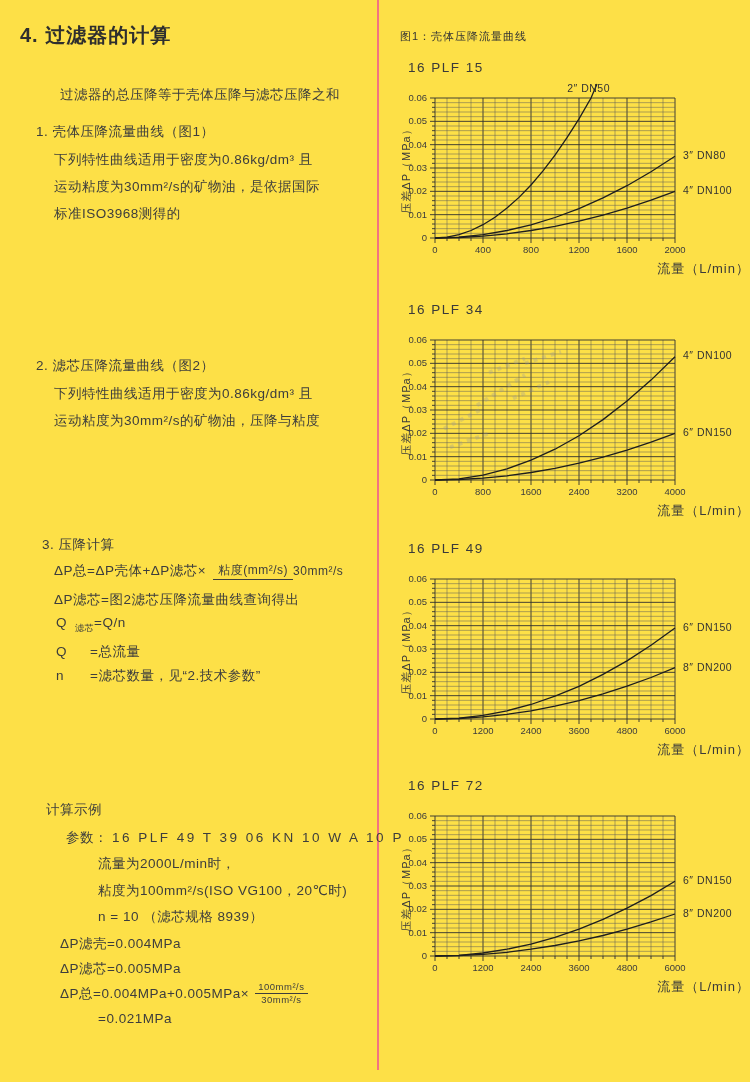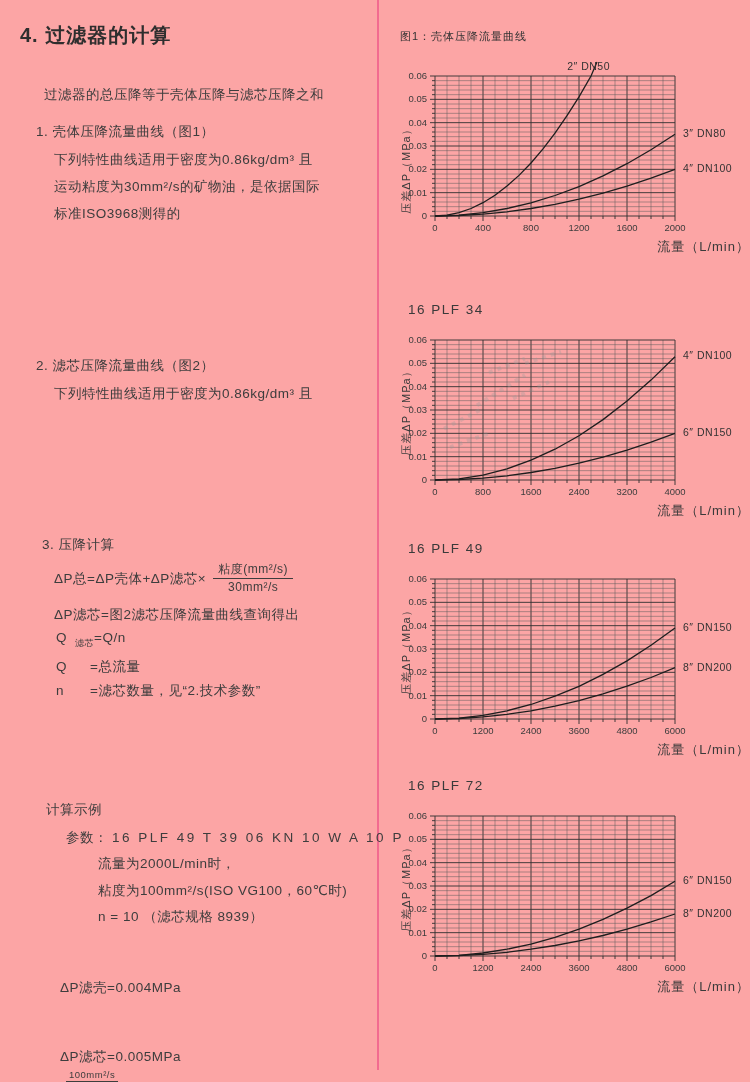--- a/index.html
+++ b/index.html
@@ -1,50 +1,50 @@
 <!DOCTYPE html>
 <html><head>
 <meta charset="utf-8">
 <style>
   * { margin:0; padding:0; box-sizing:border-box; }
   body { font-family:"Liberation Sans","DejaVu Sans",sans-serif; background:#ffffff; }
-  .page { position:relative; width:750px; height:1082px; background:#fca5a5; overflow:hidden; color:#3d3d3d; }
+  .page { position:relative; width:750px; height:1082px; background:#fde047; overflow:hidden; color:#3d3d3d; }
 
   .fold-line { position:absolute; left:377px; top:0; width:2px; height:1070px; background:#f0608c; opacity:.85; }
 
   .doc-title { position:absolute; left:20px; top:22px; font-size:20px; font-weight:600; color:#2e2e2e; letter-spacing:1px; }
-  .intro { position:absolute; left:44px; top:86px; font-size:13.5px; letter-spacing:.5px; }
+  .intro { position:absolute; left:60px; top:86px; font-size:13.5px; letter-spacing:.5px; }
 
   .sec { position:absolute; font-size:13.5px; letter-spacing:.5px; }
   .sec-head { margin-bottom:1px; line-height:27px; }
   .sec-lines { padding-left:18px; }
   .sec-lines .line { line-height:27px; }
 
   
   .formula-row { display:flex; align-items:center; padding-left:12px; margin:4px 0 8px 0; }
-  .frac { display:inline-flex; flex-direction:column; align-items:center; font-size:12px; margin-left:7px; line-height:1.25; }
+  .frac { display:inline-flex; flex-direction:row; align-items:center; font-size:12px; margin-left:7px; line-height:1.25; }
   .frac .top { border-bottom:1.2px solid #3d3d3d; padding:0 5px 1px; }
   .frac .bot { padding-top:1px; }
   .s3-lines { padding-left:12px; }
   .s3-lines .line { line-height:23px; }
   .q-line { padding-left:14px; line-height:23px; }
   .q-line sub, .q-line-ex sub { font-size:9px;margin-left:8px; }
   .def-row { display:flex; padding-left:14px; line-height:24px; }
   .def-row .term { width:34px; }
 
   
   .ex-head { line-height:26px; margin-bottom:2px; }
   .param-row { padding-left:20px; line-height:26px; }
   .param-value { letter-spacing:2.5px; margin-left:4px;margin-top:37px; }
   .ex-lines { padding-left:52px; }
   .ex-lines .line { line-height:26.5px; }
   .q-line-ex { padding-left:26px; line-height:26px; }
-  .dp-line { padding-left:14px; line-height:25px;margin-top:44px; }
+  .dp-line { padding-left:14px; line-height:25px; }
   .total-row { display:flex; align-items:center; padding-left:14px; line-height:25px; }
-  .frac-small { display:inline-flex; flex-direction:column; align-items:flex-end; font-size:9.5px; margin-left:6px; line-height:1.3; }
+  .frac-small { display:inline-flex; flex-direction:column; align-items:center; font-size:9.5px; margin-left:6px; line-height:1.3; }
   .frac-small .top { border-bottom:1px solid #3d3d3d; padding:0 3px 0; }
   .result-line { padding-left:52px; line-height:26px; }
 
   
   .right-header { position:absolute; left:400px; top:29px; font-size:11px; color:#333; letter-spacing:1px; }
   .chart-block { position:absolute; left:402px; width:348px; }
   .chart-title { font-size:13.5px; color:#3a3a3a; letter-spacing:1.5px; margin-left:6px; height:22px; }
   .chart-svg { display:block; }
   .chart-svg text { font-family:"Liberation Sans","DejaVu Sans",sans-serif; }
   .chart-svg .tick { font-size:9.5px; fill:#3c3c3c; }
@@ -68,20 +68,21 @@
       <div class="line">下列特性曲线适用于密度为0.86kg/dm³ 且</div>
       <div class="line">运动粘度为30mm²/s的矿物油，是依据国际</div>
       <div class="line">标准ISO3968测得的</div>
     </div>
   </section>
 
   <section class="sec" style="left:36px; top:352px;">
     <div class="sec-head">2. 滤芯压降流量曲线（图2）</div>
     <div class="sec-lines">
       <div class="line">下列特性曲线适用于密度为0.86kg/dm³ 且</div>
+      <div class="line">运动粘度为30mm²/s的矿物油，压降与粘度</div>
     </div>
   </section>
 
   <section class="sec" style="left:42px; top:531px;">
     <div class="sec-head">3. 压降计算</div>
     <div class="formula-row">
       <span>ΔP总=ΔP壳体+ΔP滤芯×</span>
       <span class="frac">
         <span class="top">粘度(mm²/s)</span>
         <span class="bot">30mm²/s</span>
@@ -103,37 +104,39 @@
     </div>
   </section>
 
   <section class="sec" style="left:46px; top:797px;">
     <div class="ex-head">计算示例</div>
     <div class="param-row">
       <span>参数：</span><span class="param-value">16 PLF 49 T 39 06 KN 10 W A 10 P</span>
     </div>
     <div class="ex-lines">
       <div class="line">流量为2000L/min时，</div>
-      <div class="line">粘度为100mm²/s(ISO VG100，60℃时)</div>
+      <div class="line">粘度为100mm²/s(ISO VG100，20℃时)</div>
       <div class="line">n = 10 （滤芯规格 8939）</div>
     </div>
     <div class="dp-line">ΔP滤壳=0.004MPa</div>
     <div class="dp-line">ΔP滤芯=0.005MPa</div>
     <div class="total-row">
+      <span>ΔP总=0.004MPa+0.005MPa×</span>
       <span class="frac-small">
         <span class="top">100mm²/s</span>
         <span class="bot">30mm²/s</span>
       </span>
     </div>
     <div class="result-line">=0.021MPa</div>
   </section>
 
   <div class="right-header">图1：壳体压降流量曲线</div>
 
   <div class="chart-block" style="top:60px;">
+    <div class="chart-title">16 PLF 15</div>
     <div class="ylabel">压差ΔP（MPa）</div>
     <svg class="chart-svg" width="348" height="174" viewBox="0 0 348 174">
         <line x1="33" y1="16" x2="33" y2="156" stroke="#303030" stroke-width="0.9"></line>
         <line x1="33" y1="156" x2="33" y2="161" stroke="#303030" stroke-width="0.9"></line>
         <line x1="45" y1="16" x2="45" y2="156" stroke="#5a5a5a" stroke-width="0.5"></line>
         <line x1="45" y1="156" x2="45" y2="159" stroke="#303030" stroke-width="0.9"></line>
         <line x1="57" y1="16" x2="57" y2="156" stroke="#5a5a5a" stroke-width="0.5"></line>
         <line x1="57" y1="156" x2="57" y2="159" stroke="#303030" stroke-width="0.9"></line>
         <line x1="69" y1="16" x2="69" y2="156" stroke="#5a5a5a" stroke-width="0.5"></line>
         <line x1="69" y1="156" x2="69" y2="159" stroke="#303030" stroke-width="0.9"></line>

